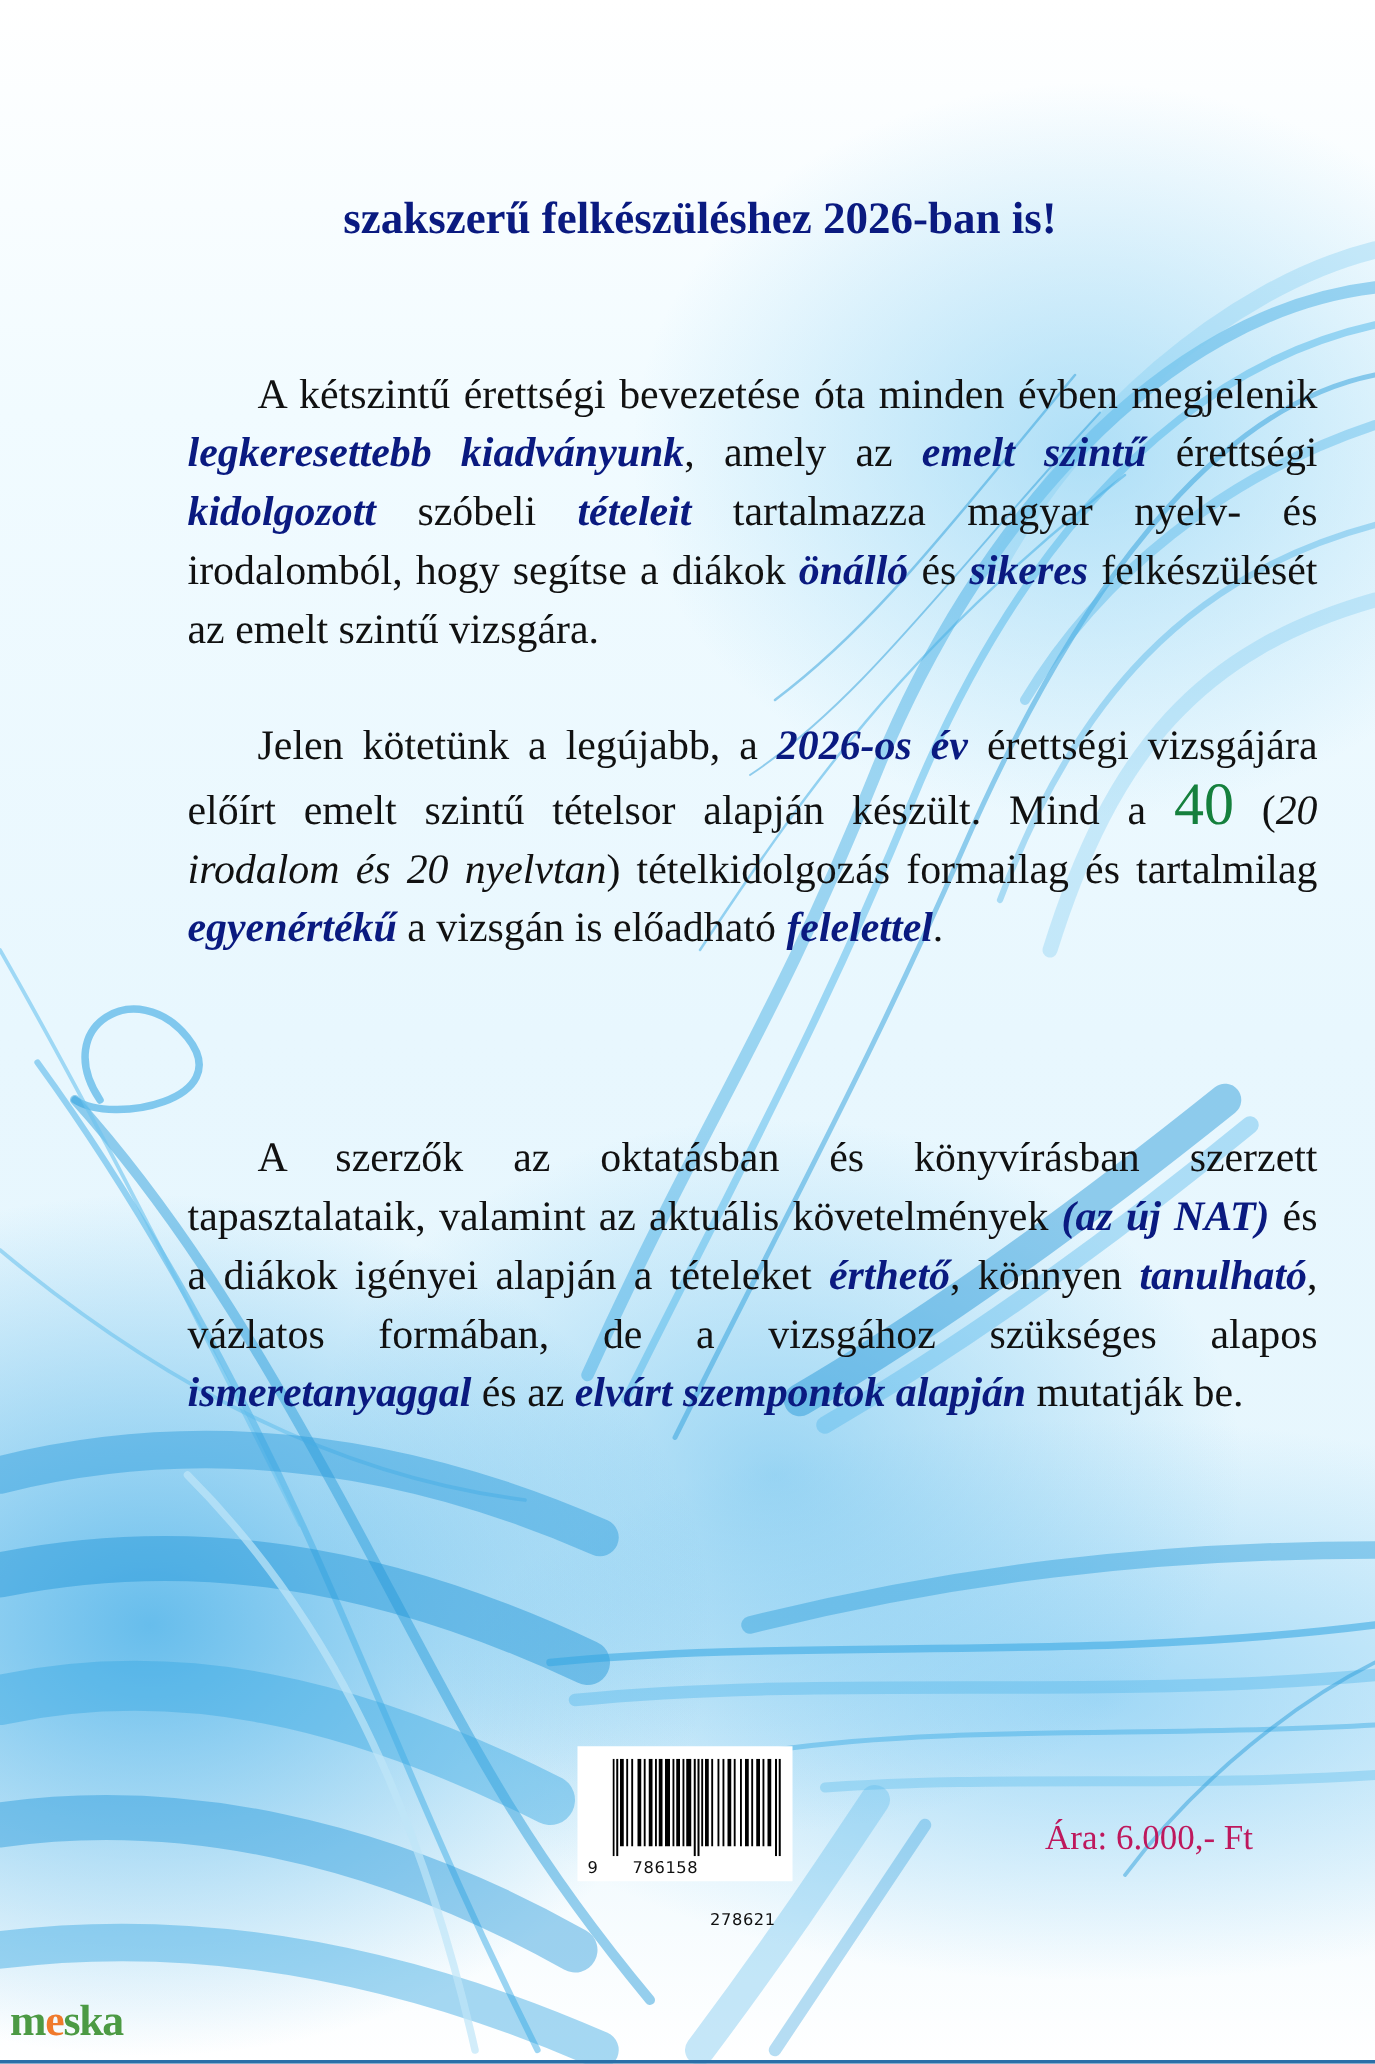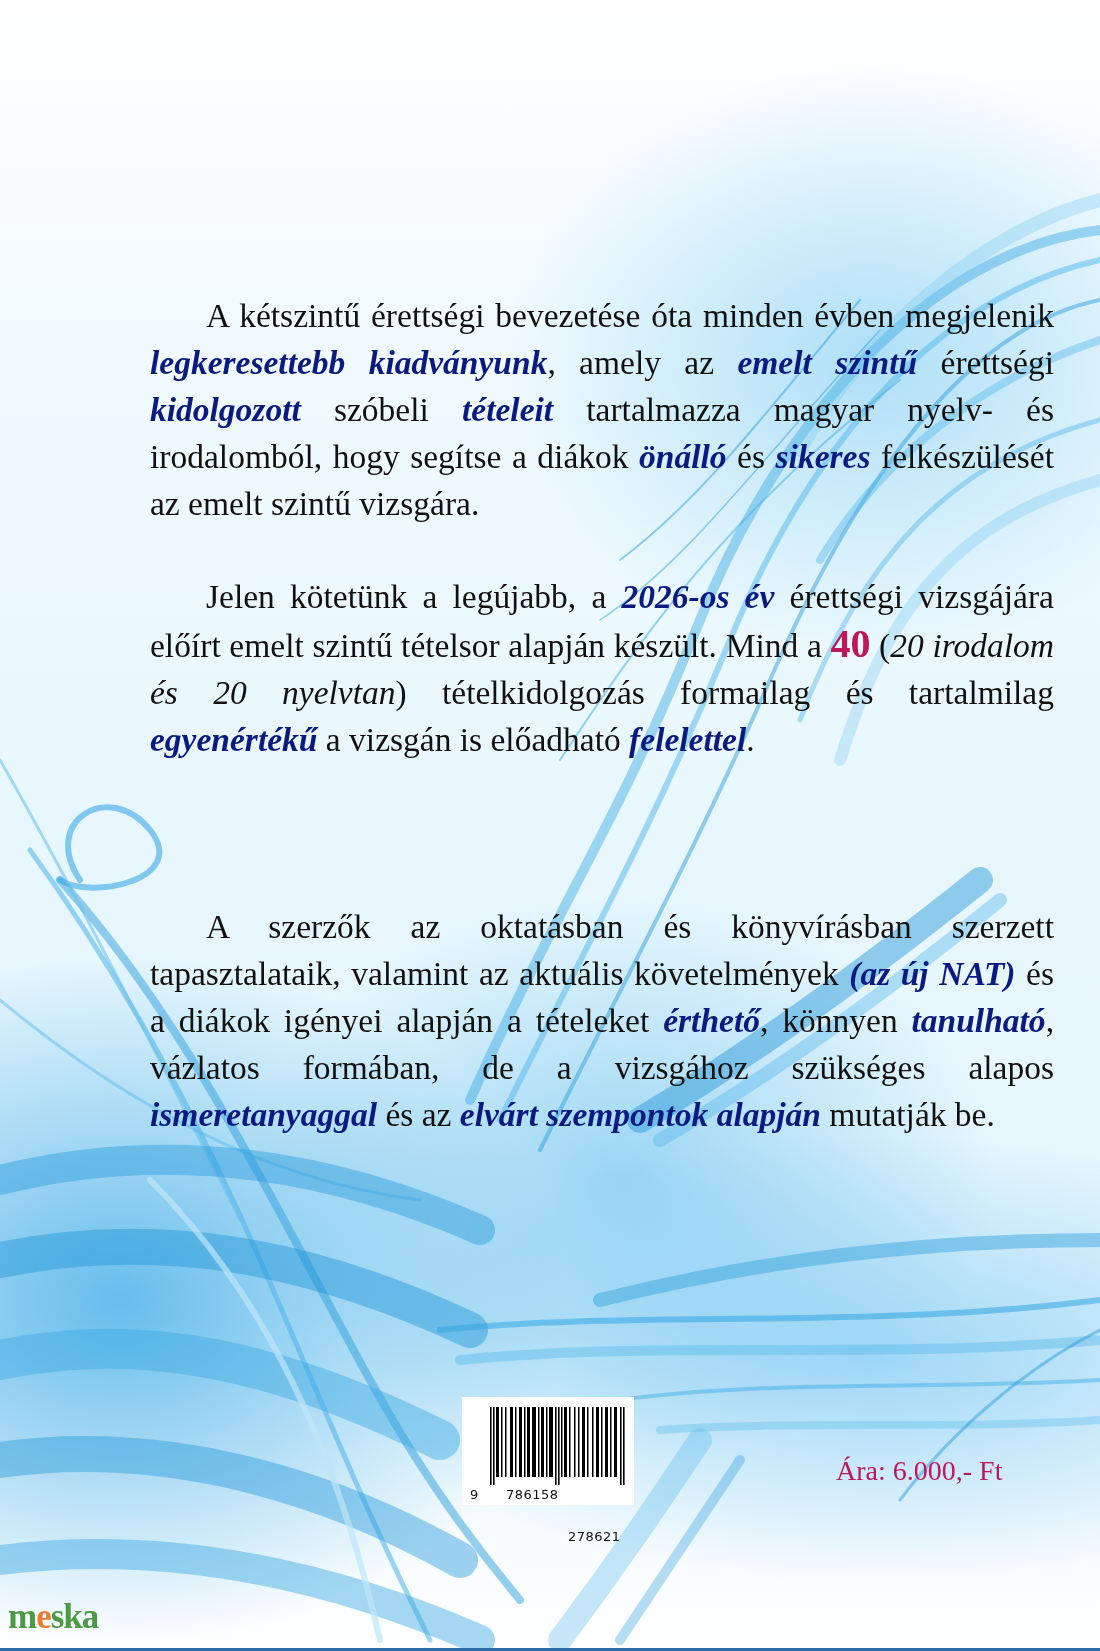--- a/index.html
+++ b/index.html
@@ -31,21 +31,21 @@
     font-size: 36px; line-height: 65px;
   }
   .para {
     position: absolute; left: 126px; width: 904px;
     font-size: 33.5px; line-height: 47px; color: #111;
     text-align: justify; text-align-last: left; margin-left: 24px;
   }
   .para .indent { display: inline-block; width: 56px; }
   .em { color: #0a1a80; font-style: italic; font-weight: bold; }
   .it { font-style: italic; }
-  .big { color: #be185d; font-weight: bold; font-size: 40px; }
+  .big { color: #15803d; font-weight: normal; font-size: 48px; }
 
   #p1 { top: 292px; }
   #p2 { top: 573px; }
   #p3 { top: 903px; }
   #p4 { top: 1196px; }
 
   .barcode {
     position: absolute; left: 462px; top: 1397px; width: 172px; height: 108px;
     background: #ffffff;
   }
@@ -114,20 +114,21 @@
       <path d="M900 1500 C 960 1420, 1040 1360, 1100 1330" stroke="#2f9fdc" stroke-width="3" opacity="0.5"></path>
       <path d="M560 1640 C 620 1560, 660 1500, 700 1440" stroke="#5bbbeb" stroke-width="24" opacity="0.35"></path>
       <path d="M620 1640 C 660 1580, 700 1520, 740 1460" stroke="#2f9fdc" stroke-width="10" opacity="0.35"></path>
     </g>
   </svg>
 </div>
 
 <div class="content">
 
   <div class="title">
+    <div>szakszerű felkészüléshez 2026-ban is!</div>
   </div>
 
   <div class="para" id="p1"><span class="indent"></span><span>A kétszintű érettségi bevezetése óta minden évben megjelenik </span><span class="em">legkeresettebb kiadványunk</span><span>, amely az </span><span class="em">emelt szintű</span><span> érettségi </span><span class="em">kidolgozott</span><span> szóbeli </span><span class="em">tételeit</span><span> tartalmazza magyar nyelv- és irodalomból, hogy segítse a diákok </span><span class="em">önálló</span><span> és </span><span class="em">sikeres</span><span> felkészülését az emelt szintű vizsgára.</span></div>
 
   <div class="para" id="p2"><span class="indent"></span><span>Jelen kötetünk a legújabb, a </span><span class="em">2026-os év</span><span> érettségi vizsgájára előírt emelt szintű tételsor alapján készült. Mind a </span><span class="big">40</span><span> (</span><span class="it">20 irodalom és 20 nyelvtan</span><span>) tételkidolgozás formailag és tartalmilag </span><span class="em">egyenértékű</span><span> a vizsgán is előadható </span><span class="em">felelettel</span><span>.</span></div>
 
   <div class="para" id="p3"><span class="indent"></span><span>A szerzők az oktatásban és könyvírásban szerzett tapasztalataik, valamint az aktuális követelmények </span><span class="em">(az új NAT)</span><span> és a diákok igényei alapján a tételeket </span><span class="em">érthető</span><span>, könnyen </span><span class="em">tanulható</span><span>, vázlatos formában, de a vizsgához szükséges alapos </span><span class="em">ismeretanyaggal</span><span> és az </span><span class="em">elvárt szempontok alapján</span><span> mutatják be.</span></div>
 
 
   <div class="barcode">

